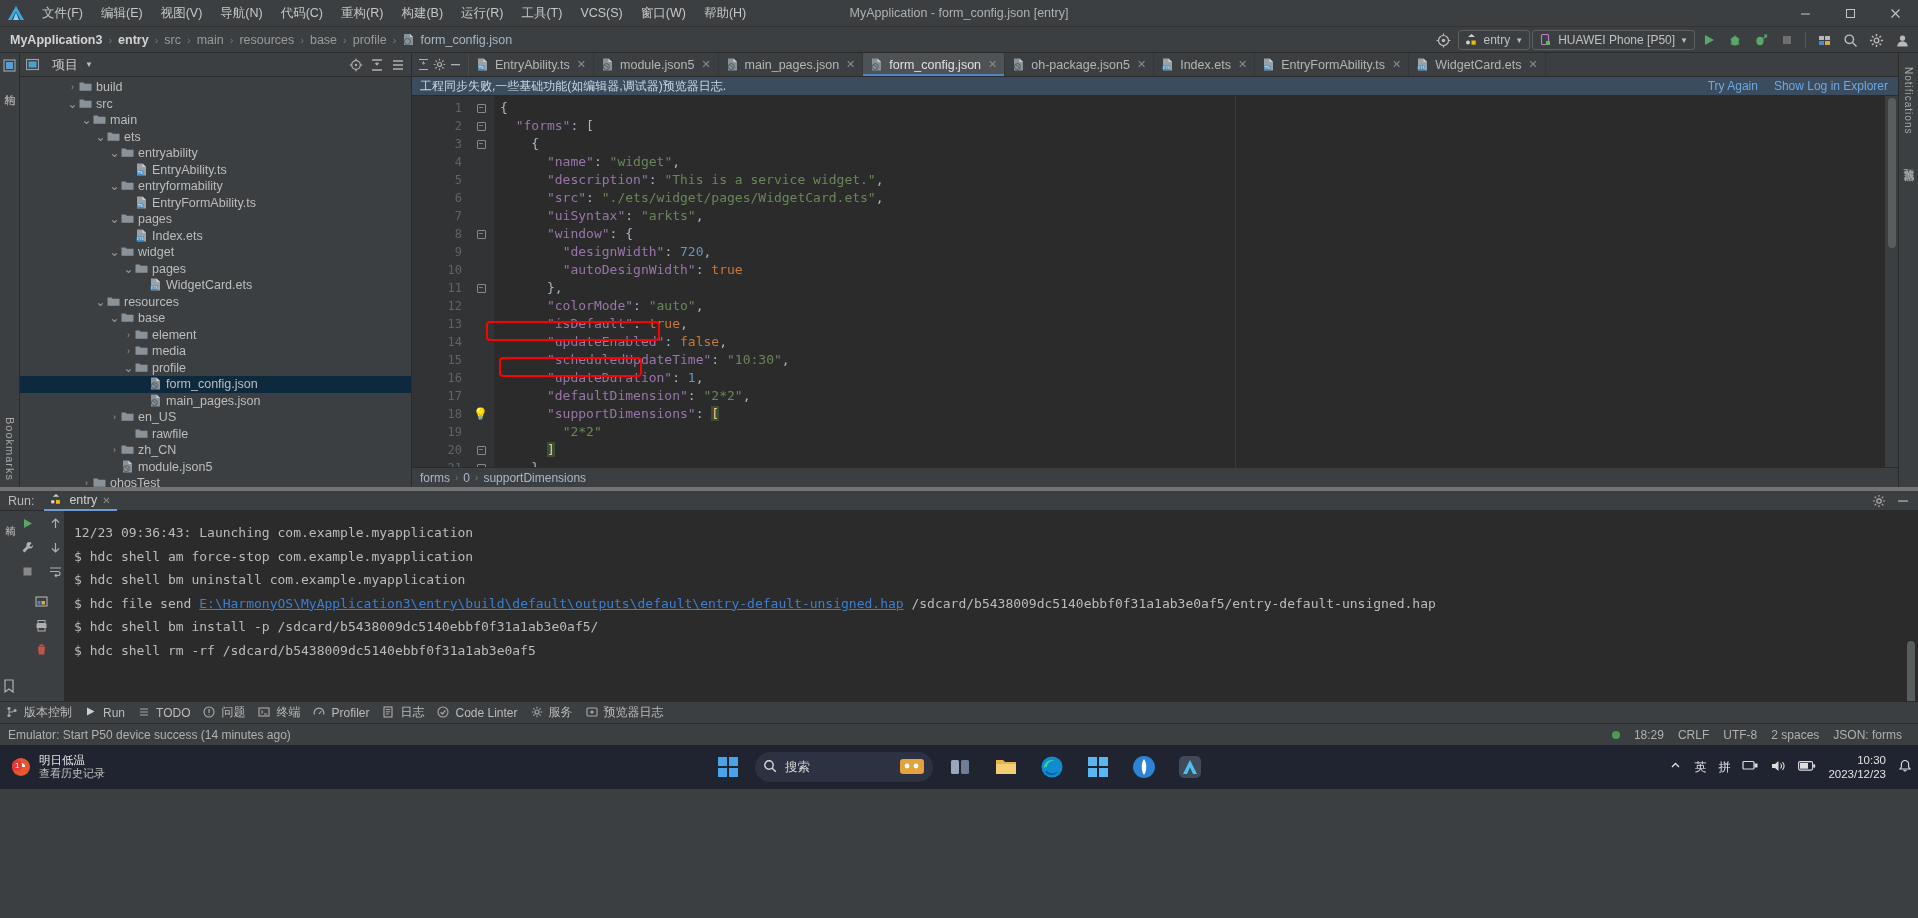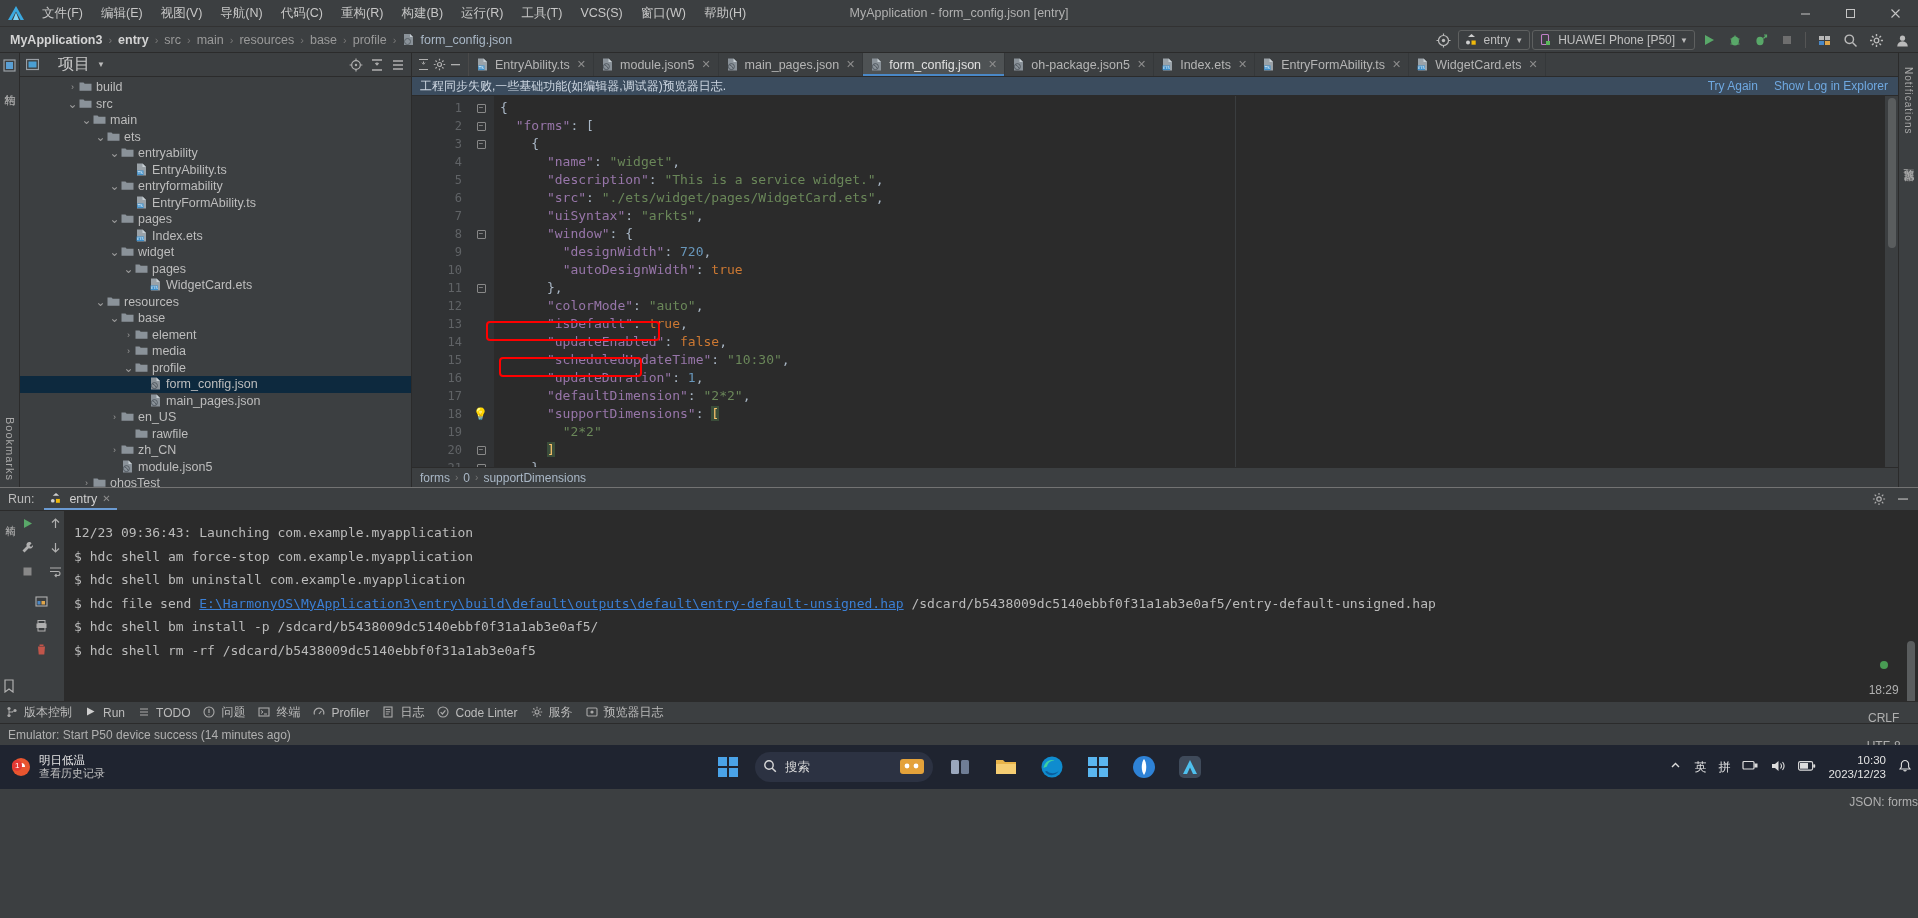--- a/index.html
+++ b/index.html
@@ -80,21 +80,21 @@
 
   
   .project-panel {
     width: 392px; background: #3c3f41; display: flex; flex-direction: column;
     border-right: 1px solid #2b2b2b;
   }
   .panel-head {
     height: 24px; display: flex; align-items: center; padding: 0 6px;
     border-bottom: 1px solid #2b2b2b; background: #3c3f41;
   }
-  .panel-head .ph-title { color: #c7c7c7; font-size: 16px; margin-left: 18px; }
+  .panel-head .ph-title { color: #c7c7c7; font-size: 13px; margin-left: 12px; }
   .panel-head .caret { margin-left: 7px; color: #bbb; font-size: 8px; }
   .panel-head .ph-right { margin-left: auto; display: flex; align-items: center; gap: 7px; }
 
   .tree { flex: 1; overflow: hidden; padding-top: 2px; font-size: 12.5px; }
   .trow {
     display: flex; align-items: center; height: 16.5px; padding-left: 4px; white-space: nowrap;
   }
   .trow.sel { background: #0d293e; }
   .arrow { width: 13px; text-align: center; color: #9c9c9c; font-size: 9px; flex: none; }
   .tlabel { color: #bdbdbd; margin-left: 3px; }
@@ -171,21 +171,21 @@
   
   .rightstrip {
     width: 20px; background: #3c3f41; border-left: 1px solid #2b2b2b;
     display: flex; flex-direction: column; align-items: center; padding-top: 8px;
   }
 
   
   .run-panel { height: 214px; background: #3c3f41; display: flex; flex-direction: column; }
   .run-head {
     height: 24px; display: flex; align-items: center; padding-left: 8px;
-    border-top: 1px solid #737373; border-bottom: 1px solid #2b2b2b; position: relative;
+    border-top: 4px solid #737373; border-bottom: 1px solid #2b2b2b; position: relative;
   }
   .run-head .lbl { color: #bbb; font-size: 12.5px; margin-right: 10px; }
   .run-tab {
     display: flex; align-items: center; gap: 5px; font-size: 12.5px; color: #cfcfcf;
     padding: 2px 6px 3px; position: relative;
   }
   .run-tab::after {
     content:''; position:absolute; left:0; right:0; bottom:-1px; height:2px; background:#6b9bd2;
   }
   .run-head-right { position:absolute; right: 8px; display:flex; align-items:center; gap:10px; }
@@ -215,21 +215,21 @@
     padding-left: 6px; gap: 13px; border-top: 1px solid #2b2b2b; font-size: 12px; color: #bbb;
   }
   .btab { display: flex; align-items: center; gap: 4px; white-space: nowrap; }
 
   
   .statusbar {
     height: 22px; background: #3c3f41; display: flex; align-items: center;
     padding-left: 8px; font-size: 12px; color: #b0b0b0; border-top: 1px solid #2b2b2b;
     position: relative;
   }
-  .status-right { position: absolute; right: 0; display: flex; align-items: center; gap: 14px; flex-direction: column; }
+  .status-right { position: absolute; right: 16px; display: flex; align-items: center; gap: 14px; }
   .dot-green { width: 8px; height: 8px; border-radius: 50%; background: #499c54; display:inline-block; }
 
   
   .taskbar {
     height: 44px; background: #1f2430; display: flex; align-items: center; position: relative;
   }
   .tb-weather { display: flex; align-items: center; gap: 7px; padding-left: 10px; color:#e6e6e6; font-size: 11.5px; }
   .tb-weather .sub { color: #c0c0c0; font-size: 11px; }
   .tb-center {
     position: absolute; left: 50%; transform: translateX(-50%);

